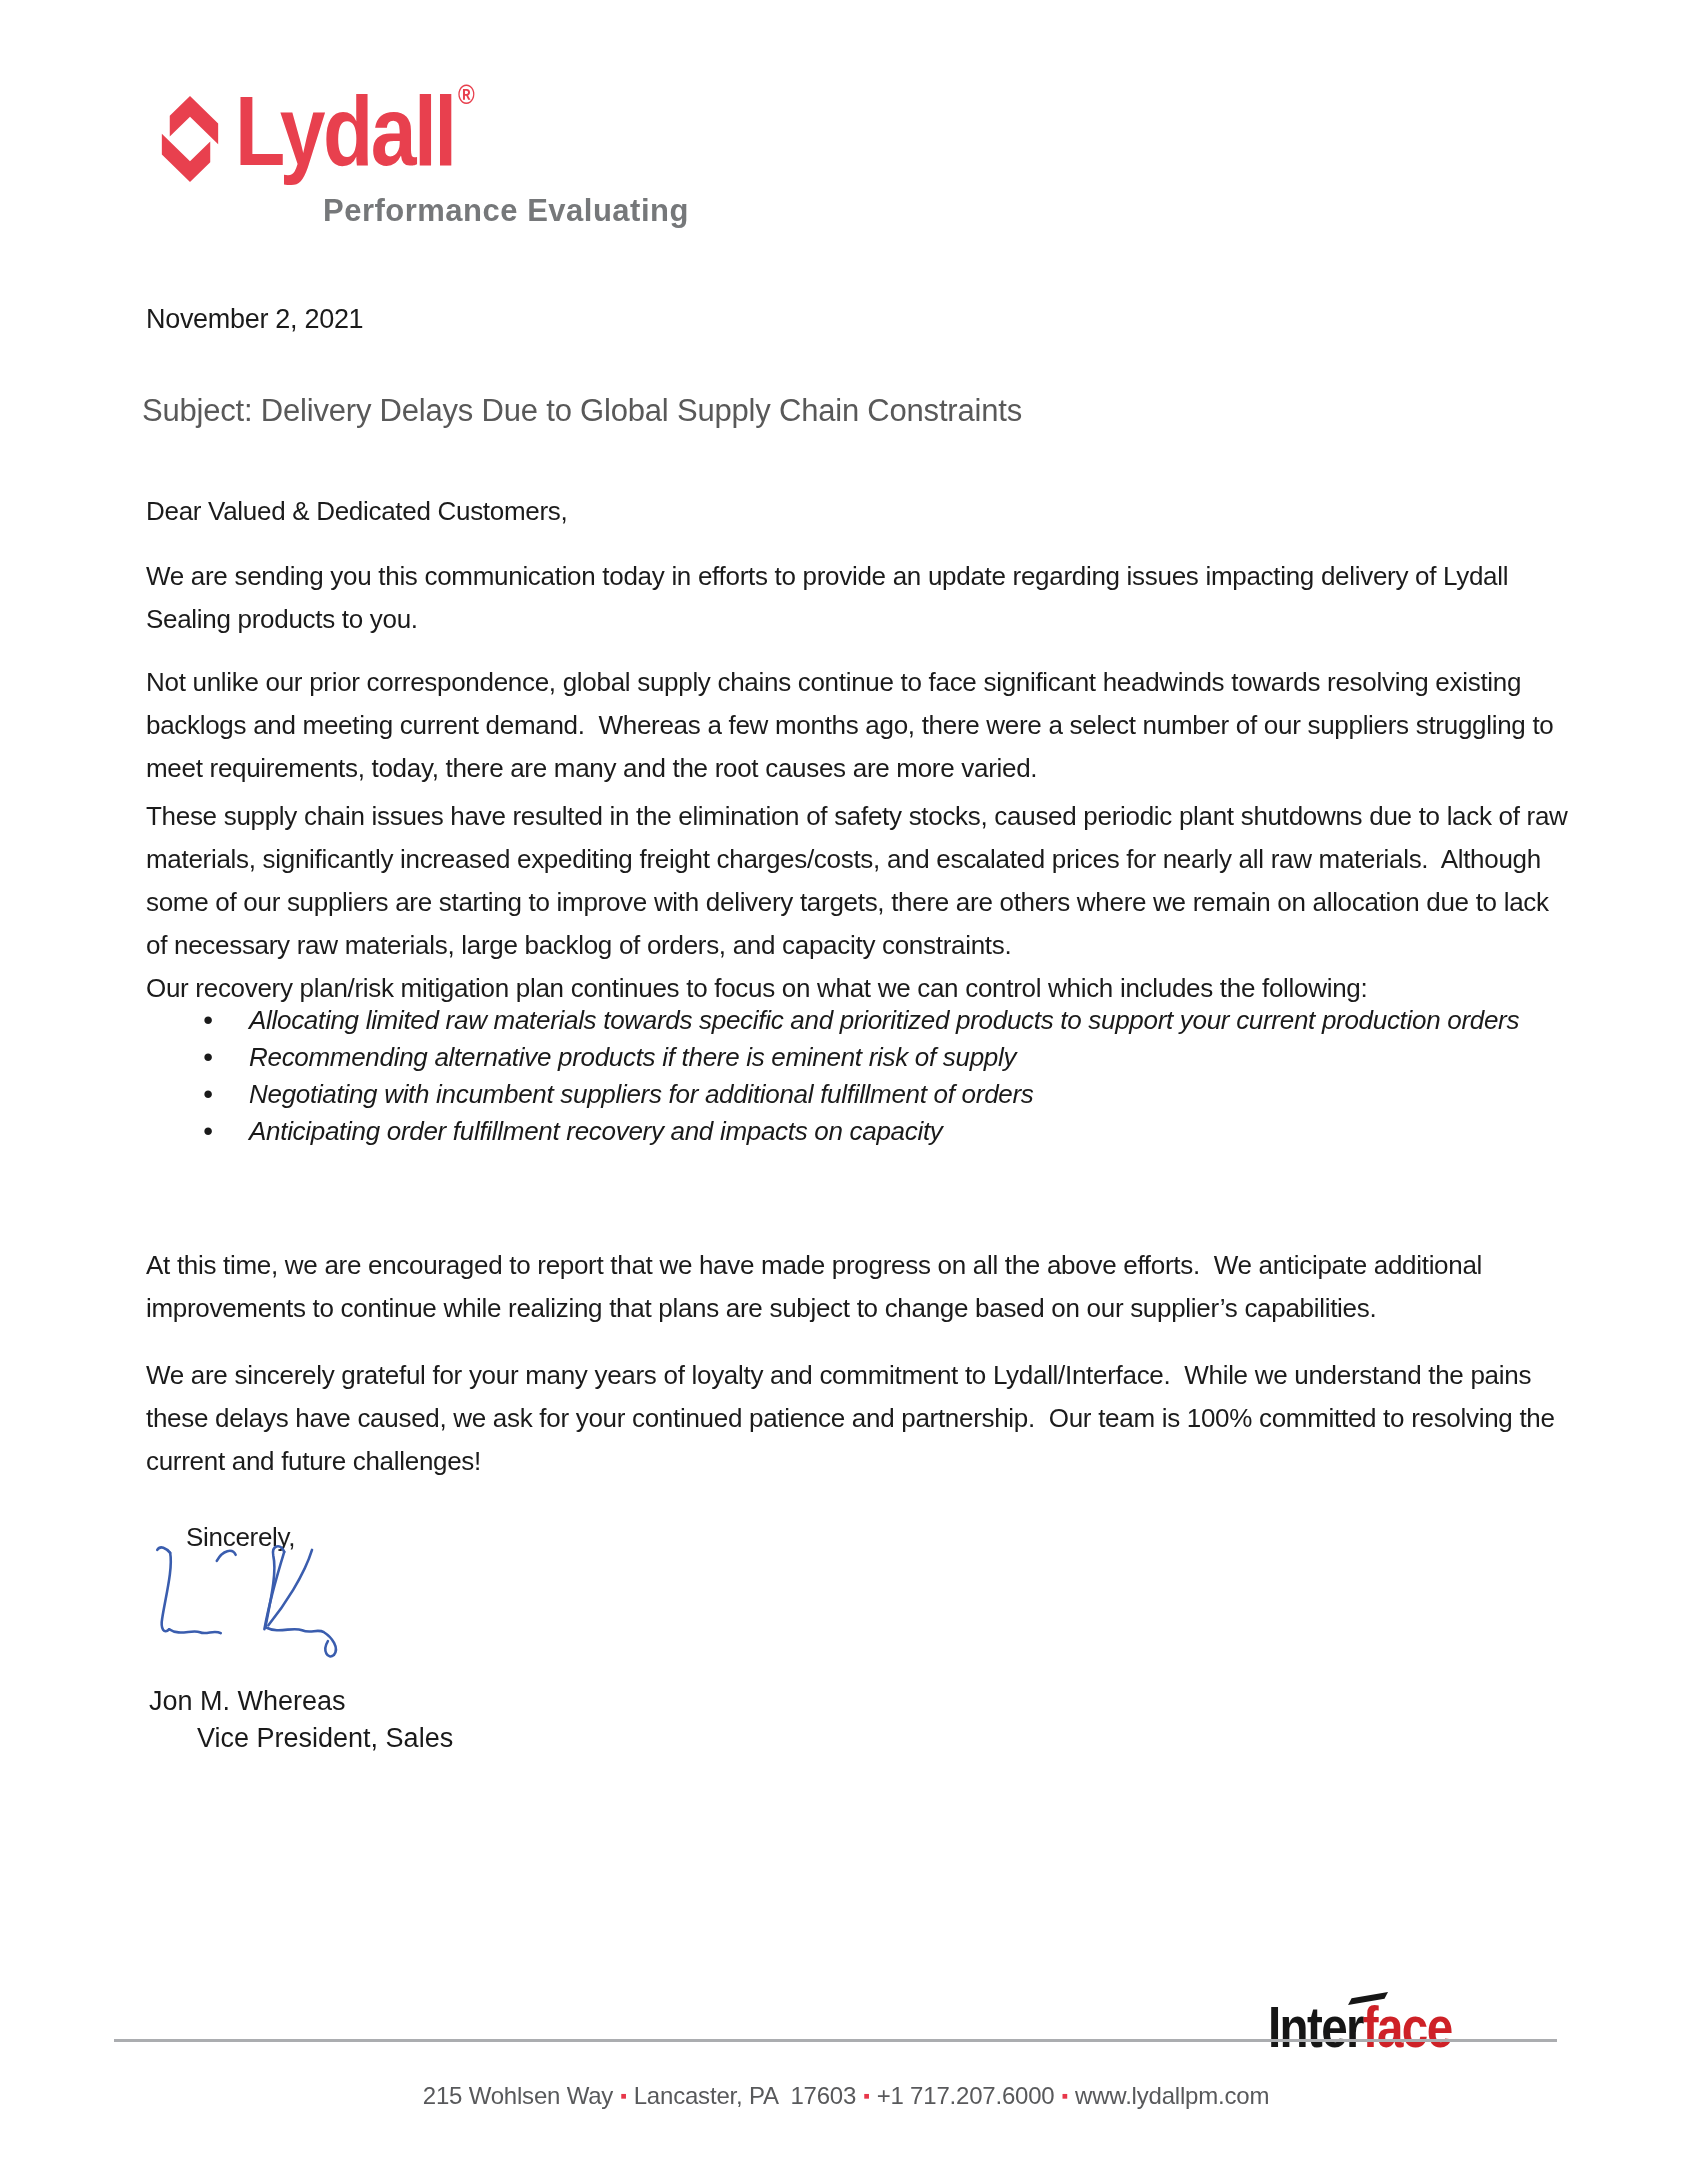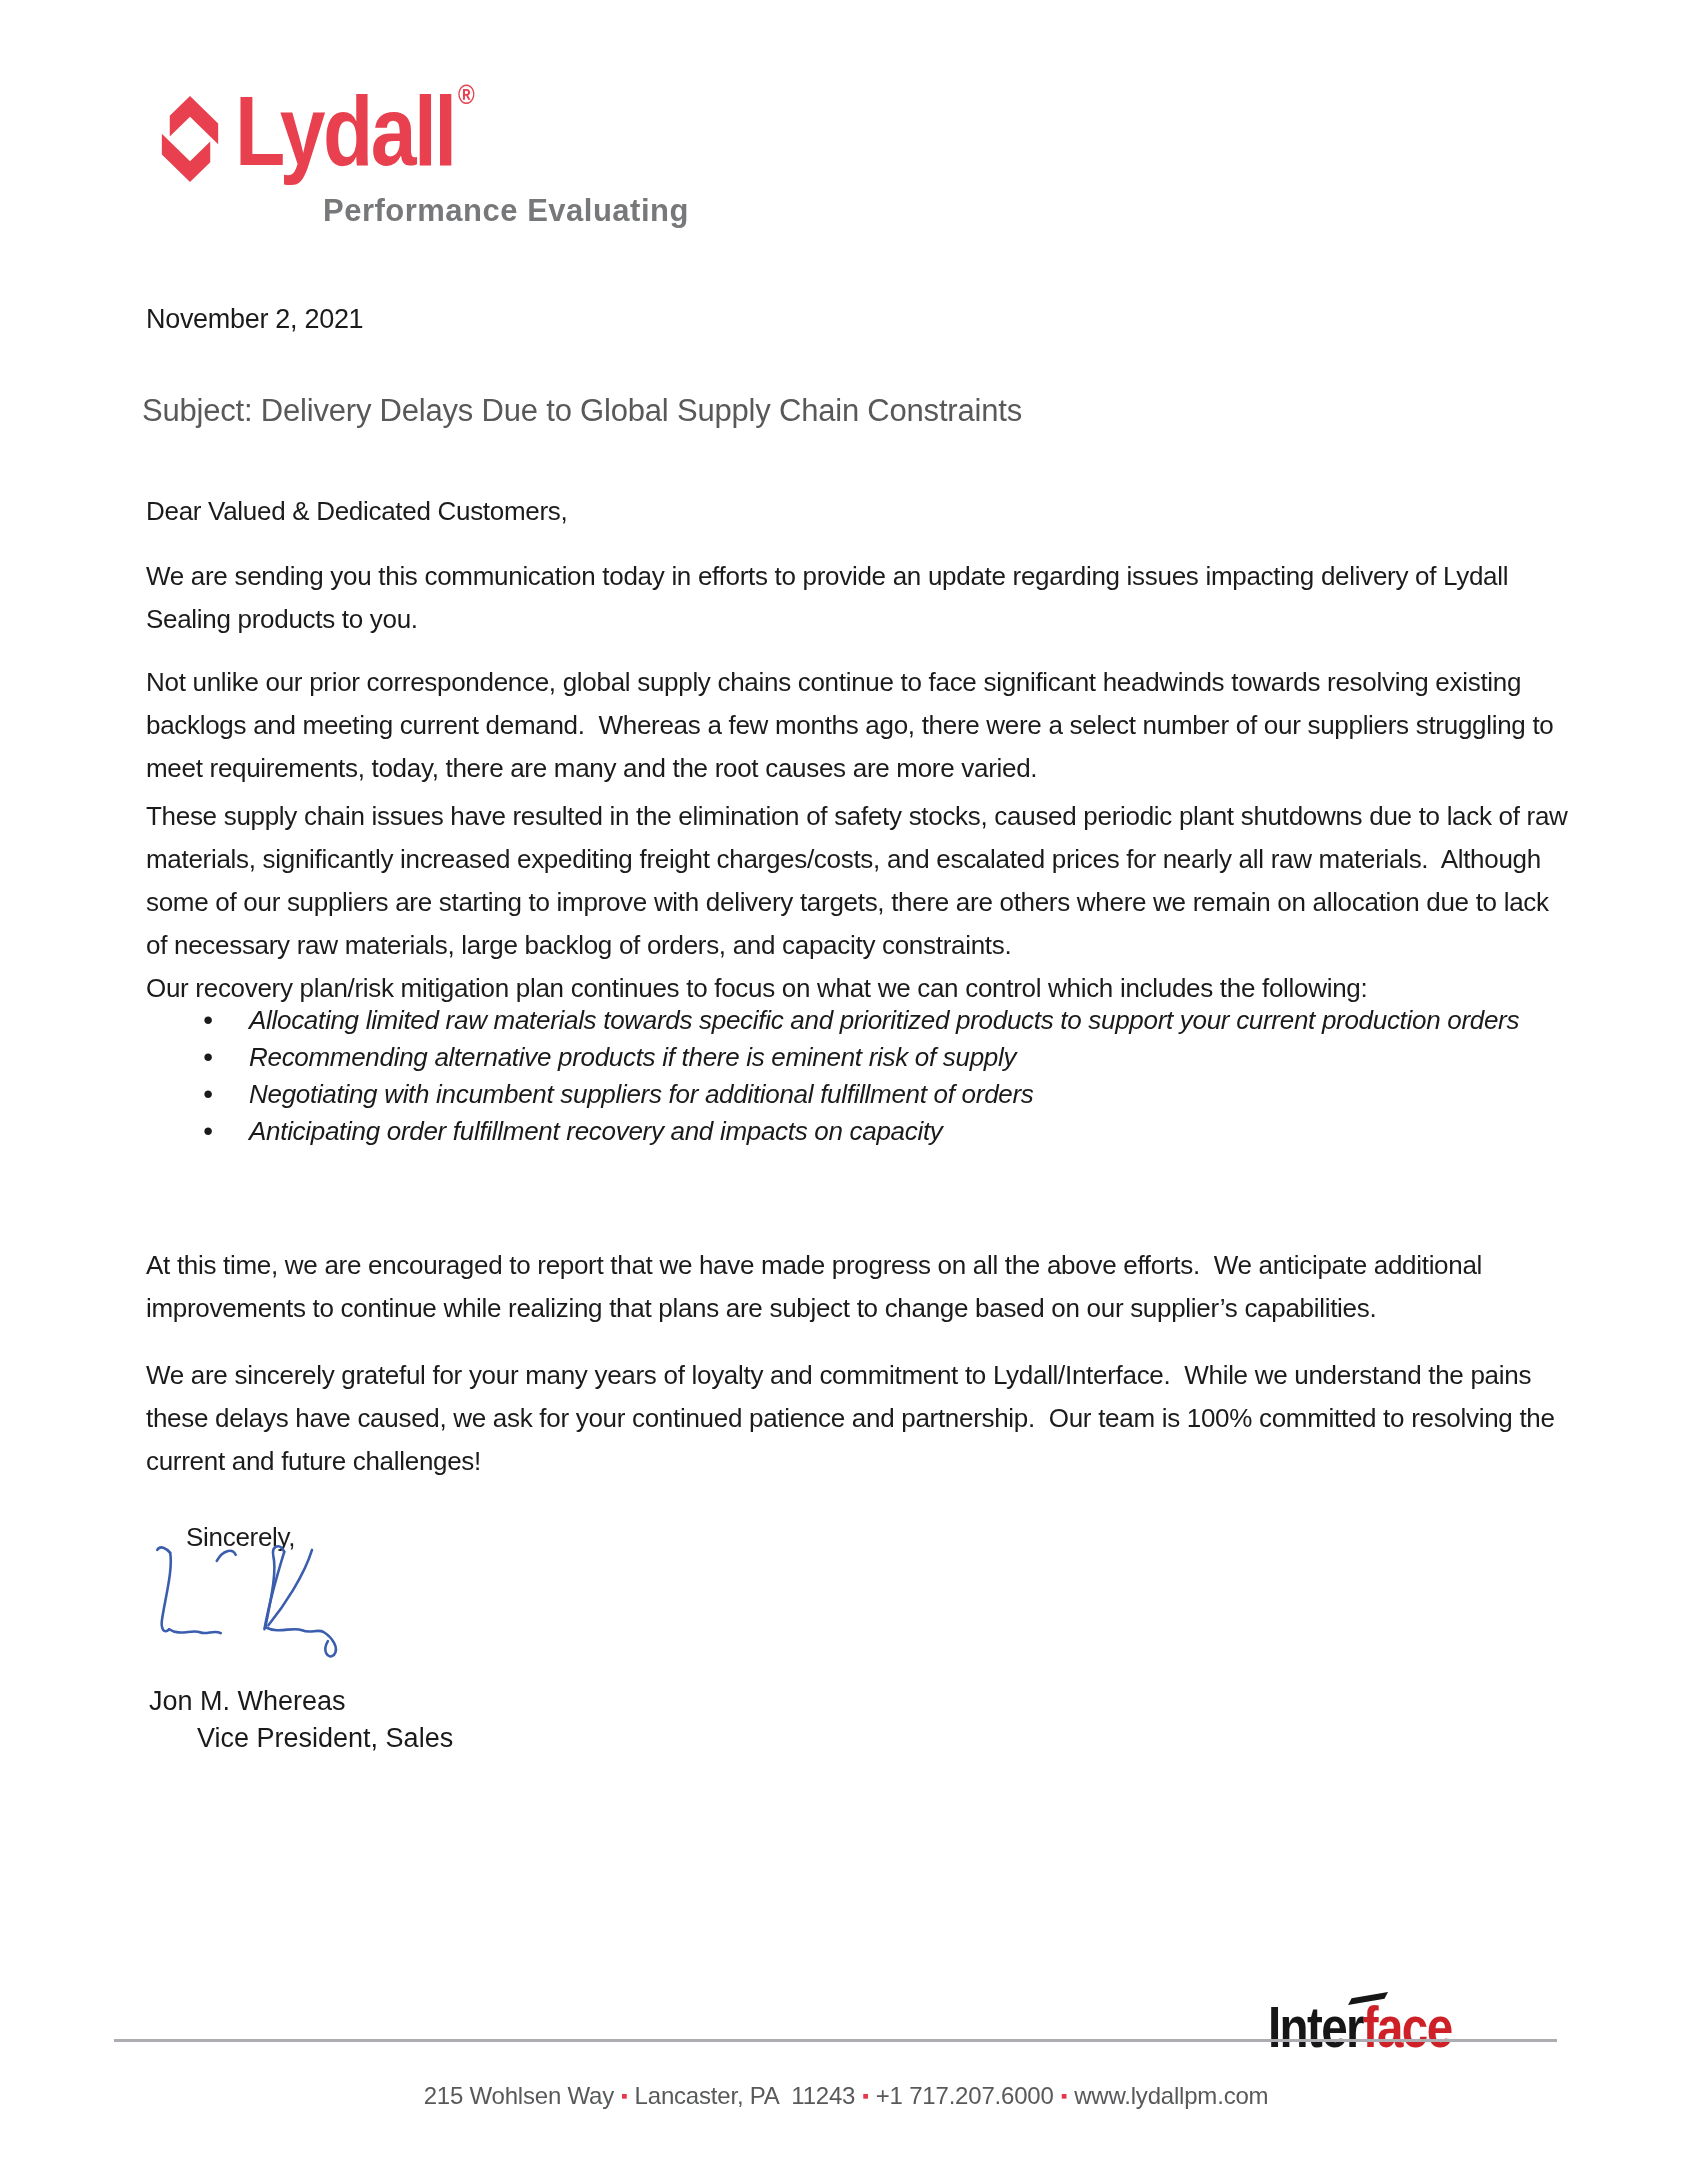--- a/index.html
+++ b/index.html
@@ -116,17 +116,17 @@
 
     <p class="abs signer-name">Jon M. Whereas</p>
     <p class="abs signer-title">Vice President, Sales</p>
   </main>
 
   <footer>
     <div class="abs interface"><span class="inter">Inter</span><span class="face"><i></i><span>face</span></span></div>
 
     <div class="abs rule"></div>
 
-    <div class="abs address"><span class="part">215 Wohlsen Way</span><span class="sep">▪</span><span class="part">Lancaster, PA  11243</span><span class="sep">▪</span><span class="part">+1 717.207.6000</span><span class="sep">▪</span><span class="part">www.lydallpm.com</span></div>
+    <div class="abs address"><span class="part">215 Wohlsen Way</span><span class="sep">▪</span><span class="part">Lancaster, PA  17603</span><span class="sep">▪</span><span class="part">+1 717.207.6000</span><span class="sep">▪</span><span class="part">www.lydallpm.com</span></div>
   </footer>
 
 </div>
 
 
 </body></html>

